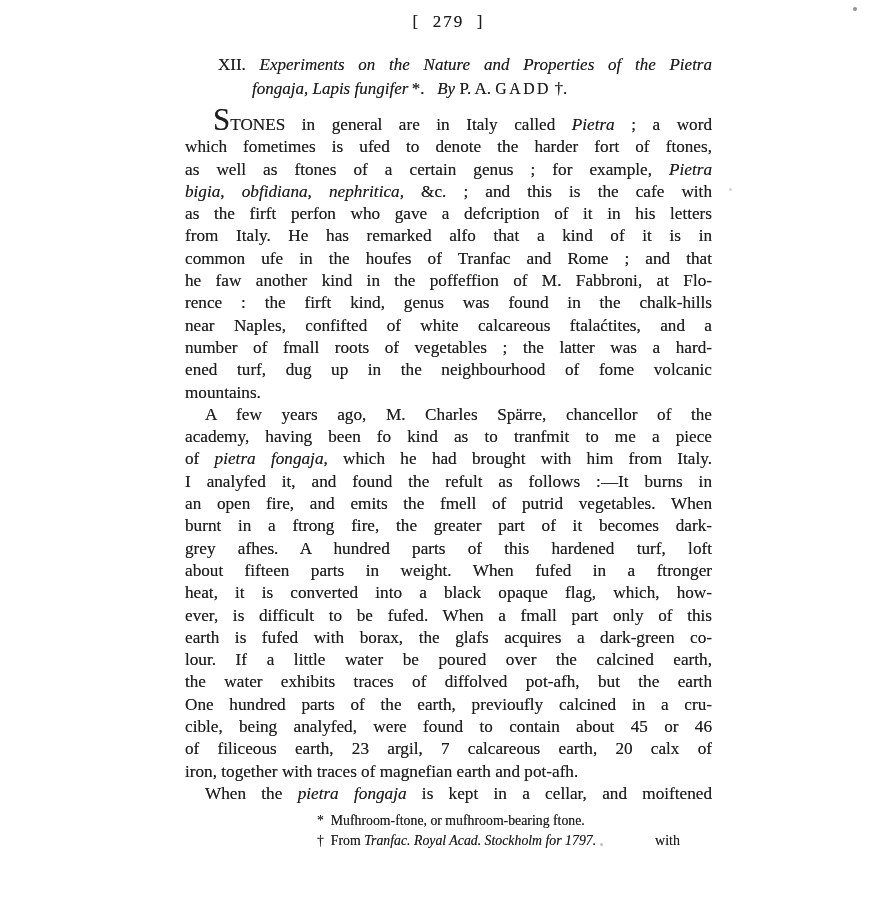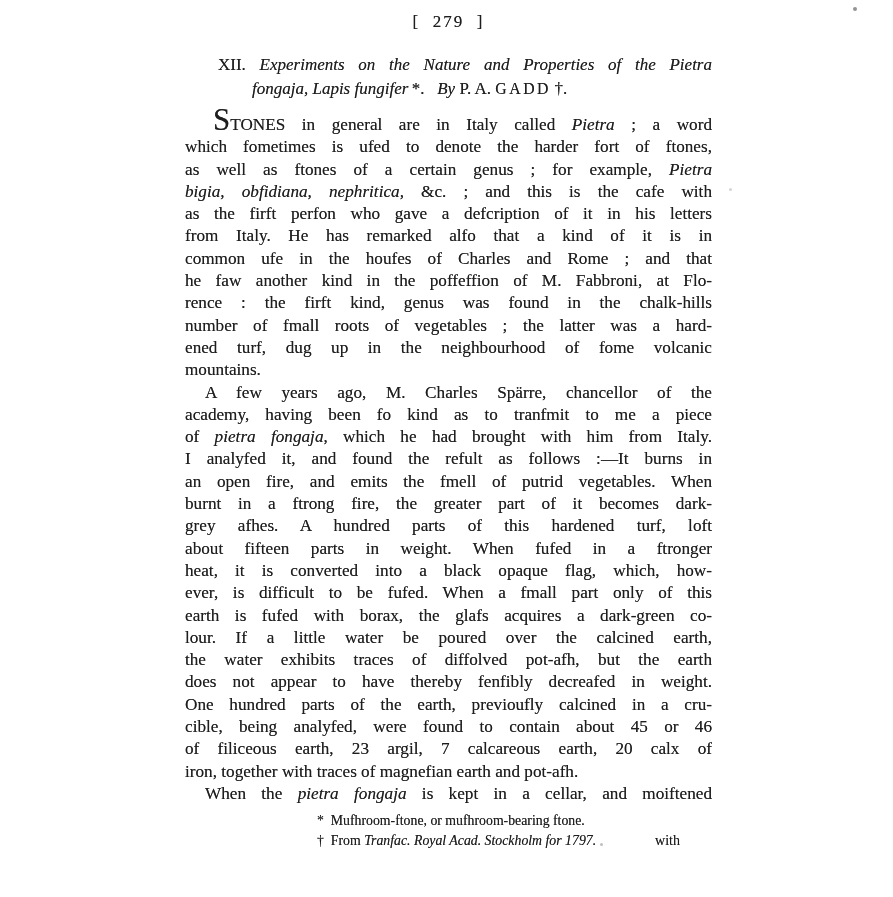--- a/index.html
+++ b/index.html
@@ -60,42 +60,42 @@
         <div class="line" data-name="text-line" style="padding-left: 33px;"><span class="seg-r" data-name="text-segment">XII. </span><span class="seg-i" data-name="text-segment">Experiments on the Nature and Properties of the Pietra</span></div>
         <div class="line nj" data-name="text-line" style="padding-left: 67px;"><span class="seg-i" data-name="text-segment">fongaja, Lapis fungifer</span><span class="seg-r" data-name="text-segment"> *.&nbsp;&nbsp; </span><span class="seg-i" data-name="text-segment">By</span><span class="seg-r" data-name="text-segment"> P. A. </span><span class="seg-caps" data-name="text-segment">GADD</span><span class="seg-r" data-name="text-segment"> †.</span></div>
       </div>
       <div class="blk-para" data-name="paragraph-1">
         <div class="line" data-name="text-line" style="padding-left: 28px;"><span class="seg-big" data-name="text-segment">S</span><span class="seg-r" data-name="text-segment">TONES in general are in Italy called </span><span class="seg-i" data-name="text-segment">Pietra</span><span class="seg-r" data-name="text-segment"> ; a word</span></div>
         <div class="line" data-name="text-line"><span class="seg-r" data-name="text-segment">which fometimes is ufed to denote the harder fort of ftones,</span></div>
         <div class="line" data-name="text-line"><span class="seg-r" data-name="text-segment">as well as ftones of a certain genus ; for example, </span><span class="seg-i" data-name="text-segment">Pietra</span></div>
         <div class="line" data-name="text-line"><span class="seg-i" data-name="text-segment">bigia, obfidiana, nephritica,</span><span class="seg-r" data-name="text-segment"> &amp;c. ; and this is the cafe with</span></div>
         <div class="line" data-name="text-line"><span class="seg-r" data-name="text-segment">as the firft perfon who gave a defcription of it in his letters</span></div>
         <div class="line" data-name="text-line"><span class="seg-r" data-name="text-segment">from Italy. He has remarked alfo that a kind of it is in</span></div>
-        <div class="line" data-name="text-line"><span class="seg-r" data-name="text-segment">common ufe in the houfes of Charles and Rome ; and that</span></div>
+        <div class="line" data-name="text-line"><span class="seg-r" data-name="text-segment">common ufe in the houfes of Tranfac and Rome ; and that</span></div>
         <div class="line" data-name="text-line"><span class="seg-r" data-name="text-segment">he faw another kind in the poffeffion of M. Fabbroni, at Flo-</span></div>
         <div class="line" data-name="text-line"><span class="seg-r" data-name="text-segment">rence : the firft kind, genus was found in the chalk-hills</span></div>
+        <div class="line" data-name="text-line"><span class="seg-r" data-name="text-segment">near Naples, confifted of white calcareous ftalaćtites, and a</span></div>
         <div class="line" data-name="text-line"><span class="seg-r" data-name="text-segment">number of fmall roots of vegetables ; the latter was a hard-</span></div>
         <div class="line" data-name="text-line"><span class="seg-r" data-name="text-segment">ened turf, dug up in the neighbourhood of fome volcanic</span></div>
         <div class="line nj" data-name="text-line"><span class="seg-r" data-name="text-segment">mountains.</span></div>
       </div>
       <div class="blk-para" data-name="paragraph-2">
         <div class="line" data-name="text-line" style="padding-left: 20px;"><span class="seg-r" data-name="text-segment">A few years ago, M. Charles Spärre, chancellor of the</span></div>
         <div class="line" data-name="text-line"><span class="seg-r" data-name="text-segment">academy, having been fo kind as to tranfmit to me a piece</span></div>
         <div class="line" data-name="text-line"><span class="seg-r" data-name="text-segment">of </span><span class="seg-i" data-name="text-segment">pietra fongaja</span><span class="seg-r" data-name="text-segment">, which he had brought with him from Italy.</span></div>
         <div class="line" data-name="text-line"><span class="seg-r" data-name="text-segment">I analyfed it, and found the refult as follows :—It burns in</span></div>
         <div class="line" data-name="text-line"><span class="seg-r" data-name="text-segment">an open fire, and emits the fmell of putrid vegetables. When</span></div>
         <div class="line" data-name="text-line"><span class="seg-r" data-name="text-segment">burnt in a ftrong fire, the greater part of it becomes dark-</span></div>
         <div class="line" data-name="text-line"><span class="seg-r" data-name="text-segment">grey afhes. A hundred parts of this hardened turf, loft</span></div>
         <div class="line" data-name="text-line"><span class="seg-r" data-name="text-segment">about fifteen parts in weight. When fufed in a ftronger</span></div>
         <div class="line" data-name="text-line"><span class="seg-r" data-name="text-segment">heat, it is converted into a black opaque flag, which, how-</span></div>
         <div class="line" data-name="text-line"><span class="seg-r" data-name="text-segment">ever, is difficult to be fufed. When a fmall part only of this</span></div>
         <div class="line" data-name="text-line"><span class="seg-r" data-name="text-segment">earth is fufed with borax, the glafs acquires a dark-green co-</span></div>
         <div class="line" data-name="text-line"><span class="seg-r" data-name="text-segment">lour. If a little water be poured over the calcined earth,</span></div>
         <div class="line" data-name="text-line"><span class="seg-r" data-name="text-segment">the water exhibits traces of diffolved pot-afh, but the earth</span></div>
-        <div class="line" data-name="text-line"><span class="seg-r" data-name="text-segment">does not appear to have thereby fenfibly decreafed in weight.</span></div>
         <div class="line" data-name="text-line"><span class="seg-r" data-name="text-segment">One hundred parts of the earth, previoufly calcined in a cru-</span></div>
         <div class="line" data-name="text-line"><span class="seg-r" data-name="text-segment">cible, being analyfed, were found to contain about 45 or 46</span></div>
         <div class="line" data-name="text-line"><span class="seg-r" data-name="text-segment">of filiceous earth, 23 argil, 7 calcareous earth, 20 calx of</span></div>
         <div class="line nj" data-name="text-line"><span class="seg-r" data-name="text-segment">iron, together with traces of magnefian earth and pot-afh.</span></div>
       </div>
       <div class="blk-para" data-name="paragraph-3">
         <div class="line" data-name="text-line" style="padding-left: 20px;"><span class="seg-r" data-name="text-segment">When the </span><span class="seg-i" data-name="text-segment">pietra fongaja</span><span class="seg-r" data-name="text-segment"> is kept in a cellar, and moiftened</span></div>
       </div>
       <div class="blk-footnotes" data-name="footnotes">
         <div class="line nj" data-name="text-line"><span class="seg-r" data-name="text-segment">*&nbsp;&nbsp;Mufhroom-ftone, or mufhroom-bearing ftone.</span></div>

